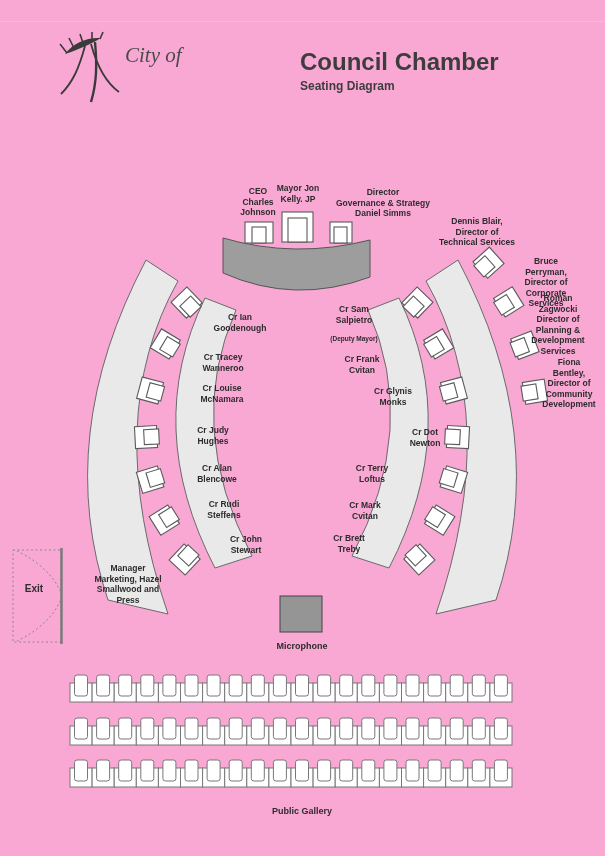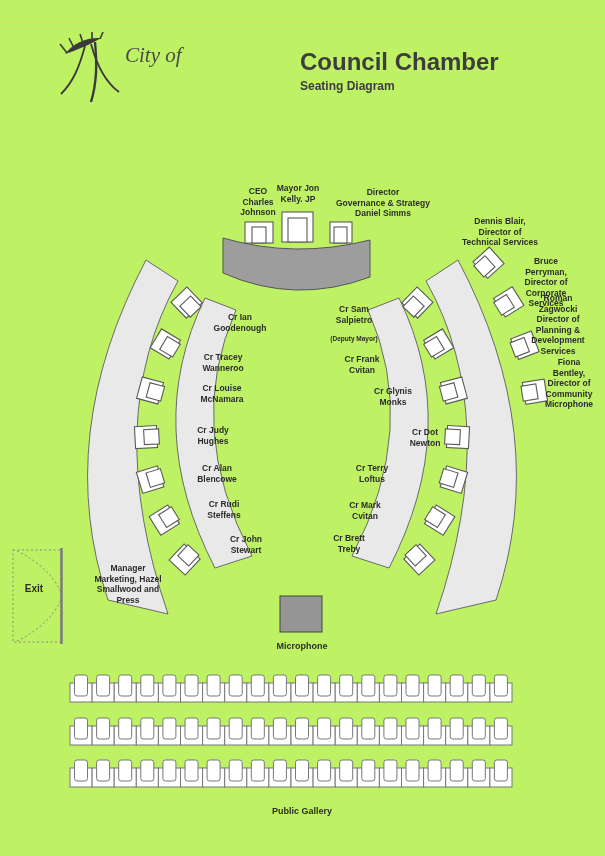--- a/index.html
+++ b/index.html
@@ -1,16 +1,16 @@
 <!DOCTYPE html>
 <html><head>
 <meta charset="utf-8">
 <style>
   html,body{margin:0;padding:0;background:#ffffff;}
-  #stage{position:relative;width:605px;height:856px;background:#bef264;overflow:hidden;
+  #stage{position:relative;width:605px;height:856px;background:#f9a8d4;overflow:hidden;
          font-family:"Liberation Sans", sans-serif;}
   #diagram{position:absolute;left:0;top:0;}
   .lbl{position:absolute;transform:translateX(-50%);white-space:pre-line;text-align:center;
        font-weight:bold;font-size:8.5px;line-height:10.5px;color:#2c2c2c;}
   .lbl.small{font-size:6.5px;line-height:8px;}
   .lbl.med{font-size:9px;}
   .lbl.exit{font-size:10px;}
   .logo-cityof{position:absolute;left:125px;top:43px;font-family:"Liberation Serif",serif;
        font-style:italic;font-size:21px;color:#4a4a4a;}
   .logo-wanneroo{position:absolute;left:122px;top:66px;font-family:"Liberation Serif",serif;
@@ -253,35 +253,35 @@
 
   <div class="lbl" style="left:258px;top:186px;">CEO
 Charles
 Johnson</div>
   <div class="lbl" style="left:298px;top:183px;">Mayor Jon
 Kelly. JP</div>
   <div class="lbl" style="left:383px;top:187px;">Director
 Governance &amp; Strategy
 Daniel Simms</div>
 
-  <div class="lbl" style="left:500px;top:216px;">Dennis Blair,
+  <div class="lbl" style="left:477px;top:216px;">Dennis Blair,
 Director of
 Technical Services</div>
   <div class="lbl" style="left:546px;top:256px;">Bruce Perryman,
 Director of
 Corporate Services</div>
   <div class="lbl" style="left:558px;top:293px;">Roman Zagwocki
 Director of
 Planning &amp;
 Development
 Services</div>
   <div class="lbl" style="left:569px;top:357px;">Fiona Bentley,
 Director of
 Community
-Microphone</div>
+Development</div>
 
   <div class="lbl" style="left:240px;top:312px;">Cr Ian
 Goodenough</div>
   <div class="lbl" style="left:223px;top:352px;">Cr Tracey
 Wanneroo</div>
   <div class="lbl" style="left:222px;top:383px;">Cr Louise
 McNamara</div>
   <div class="lbl" style="left:213px;top:425px;">Cr Judy
 Hughes</div>
   <div class="lbl" style="left:217px;top:463px;">Cr Alan

